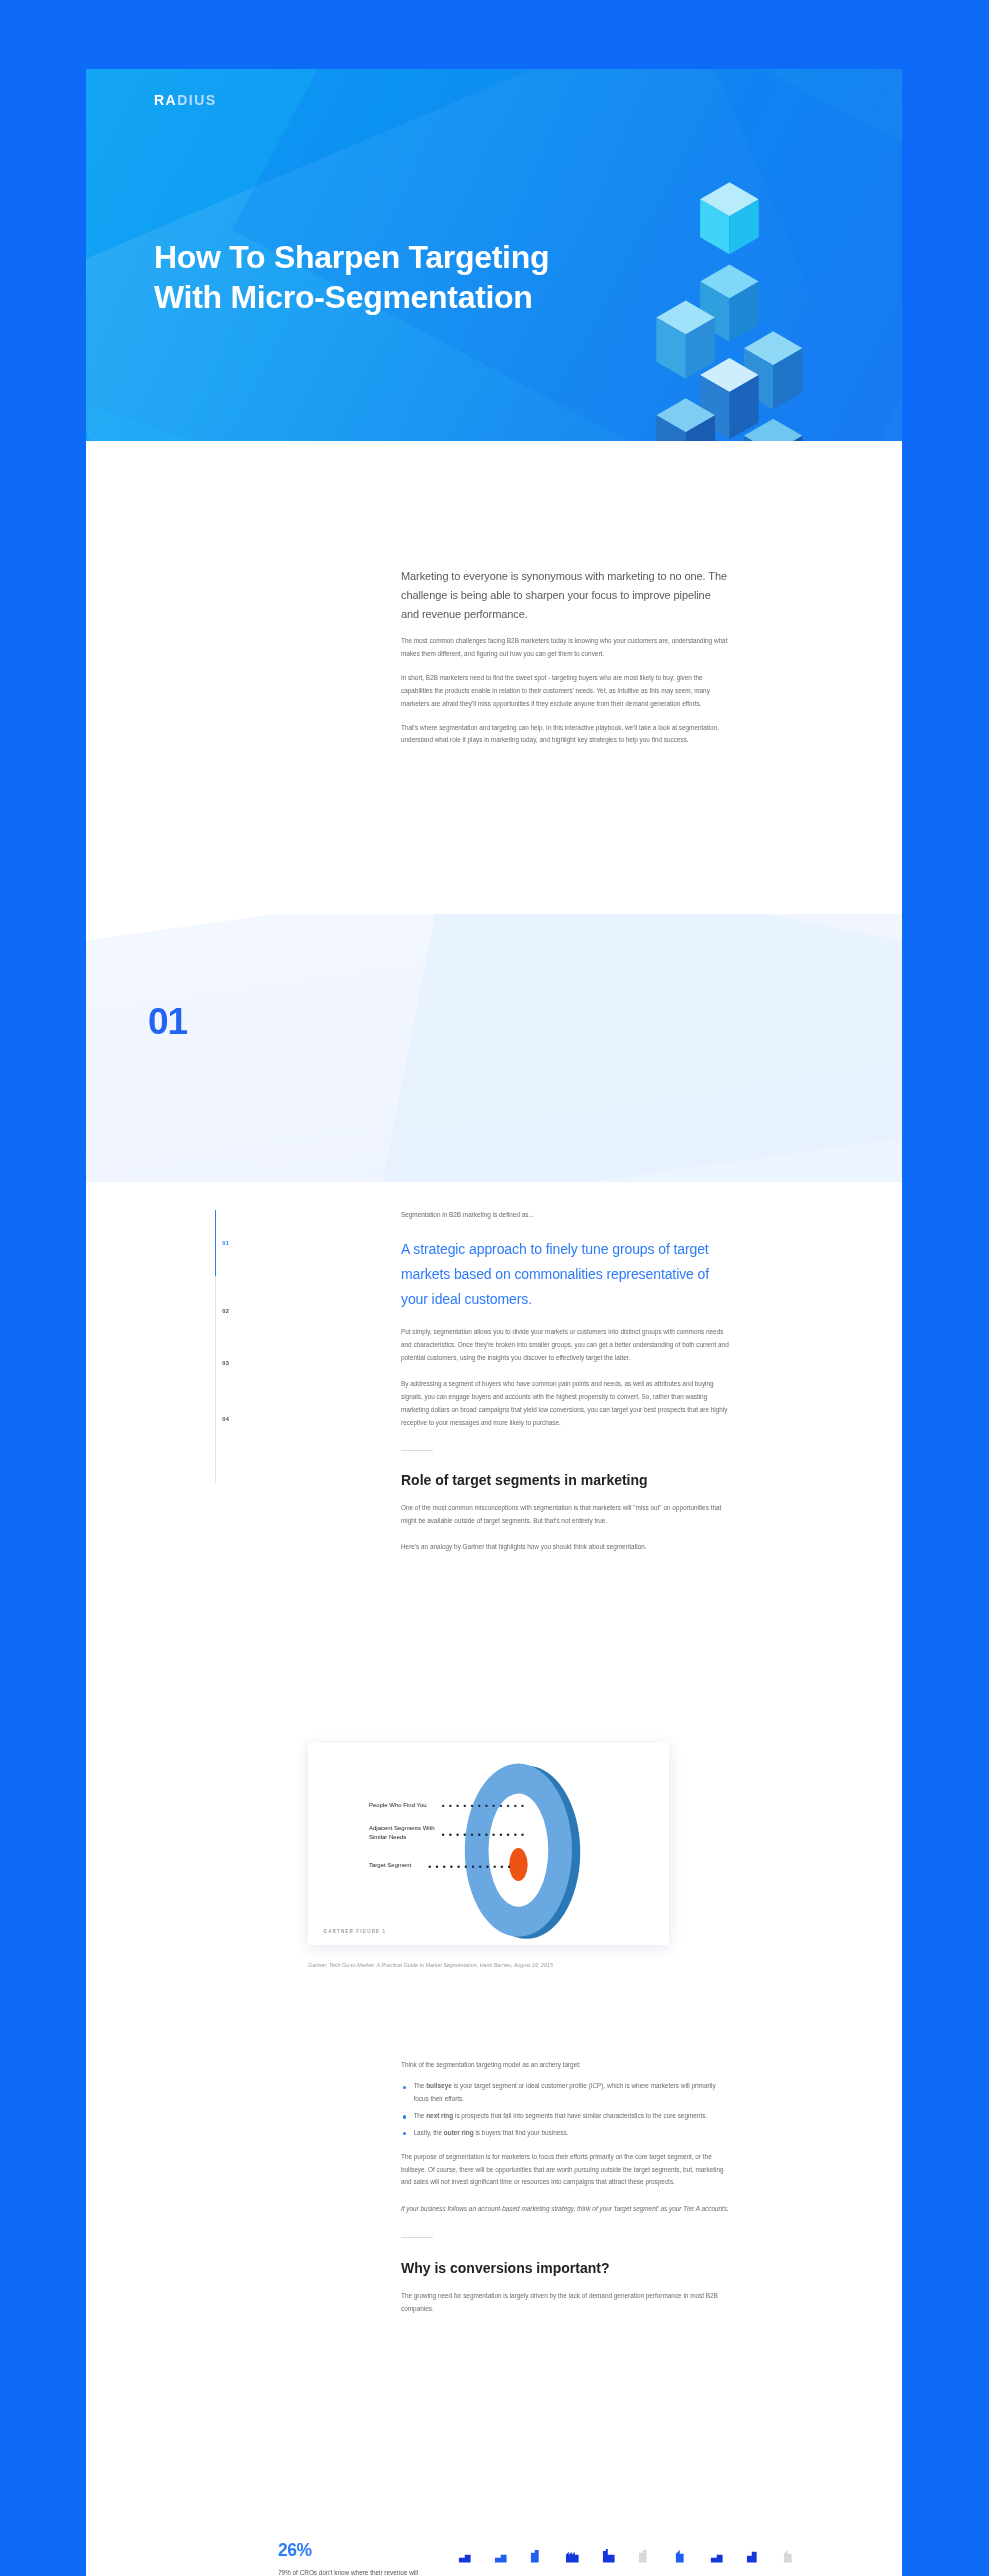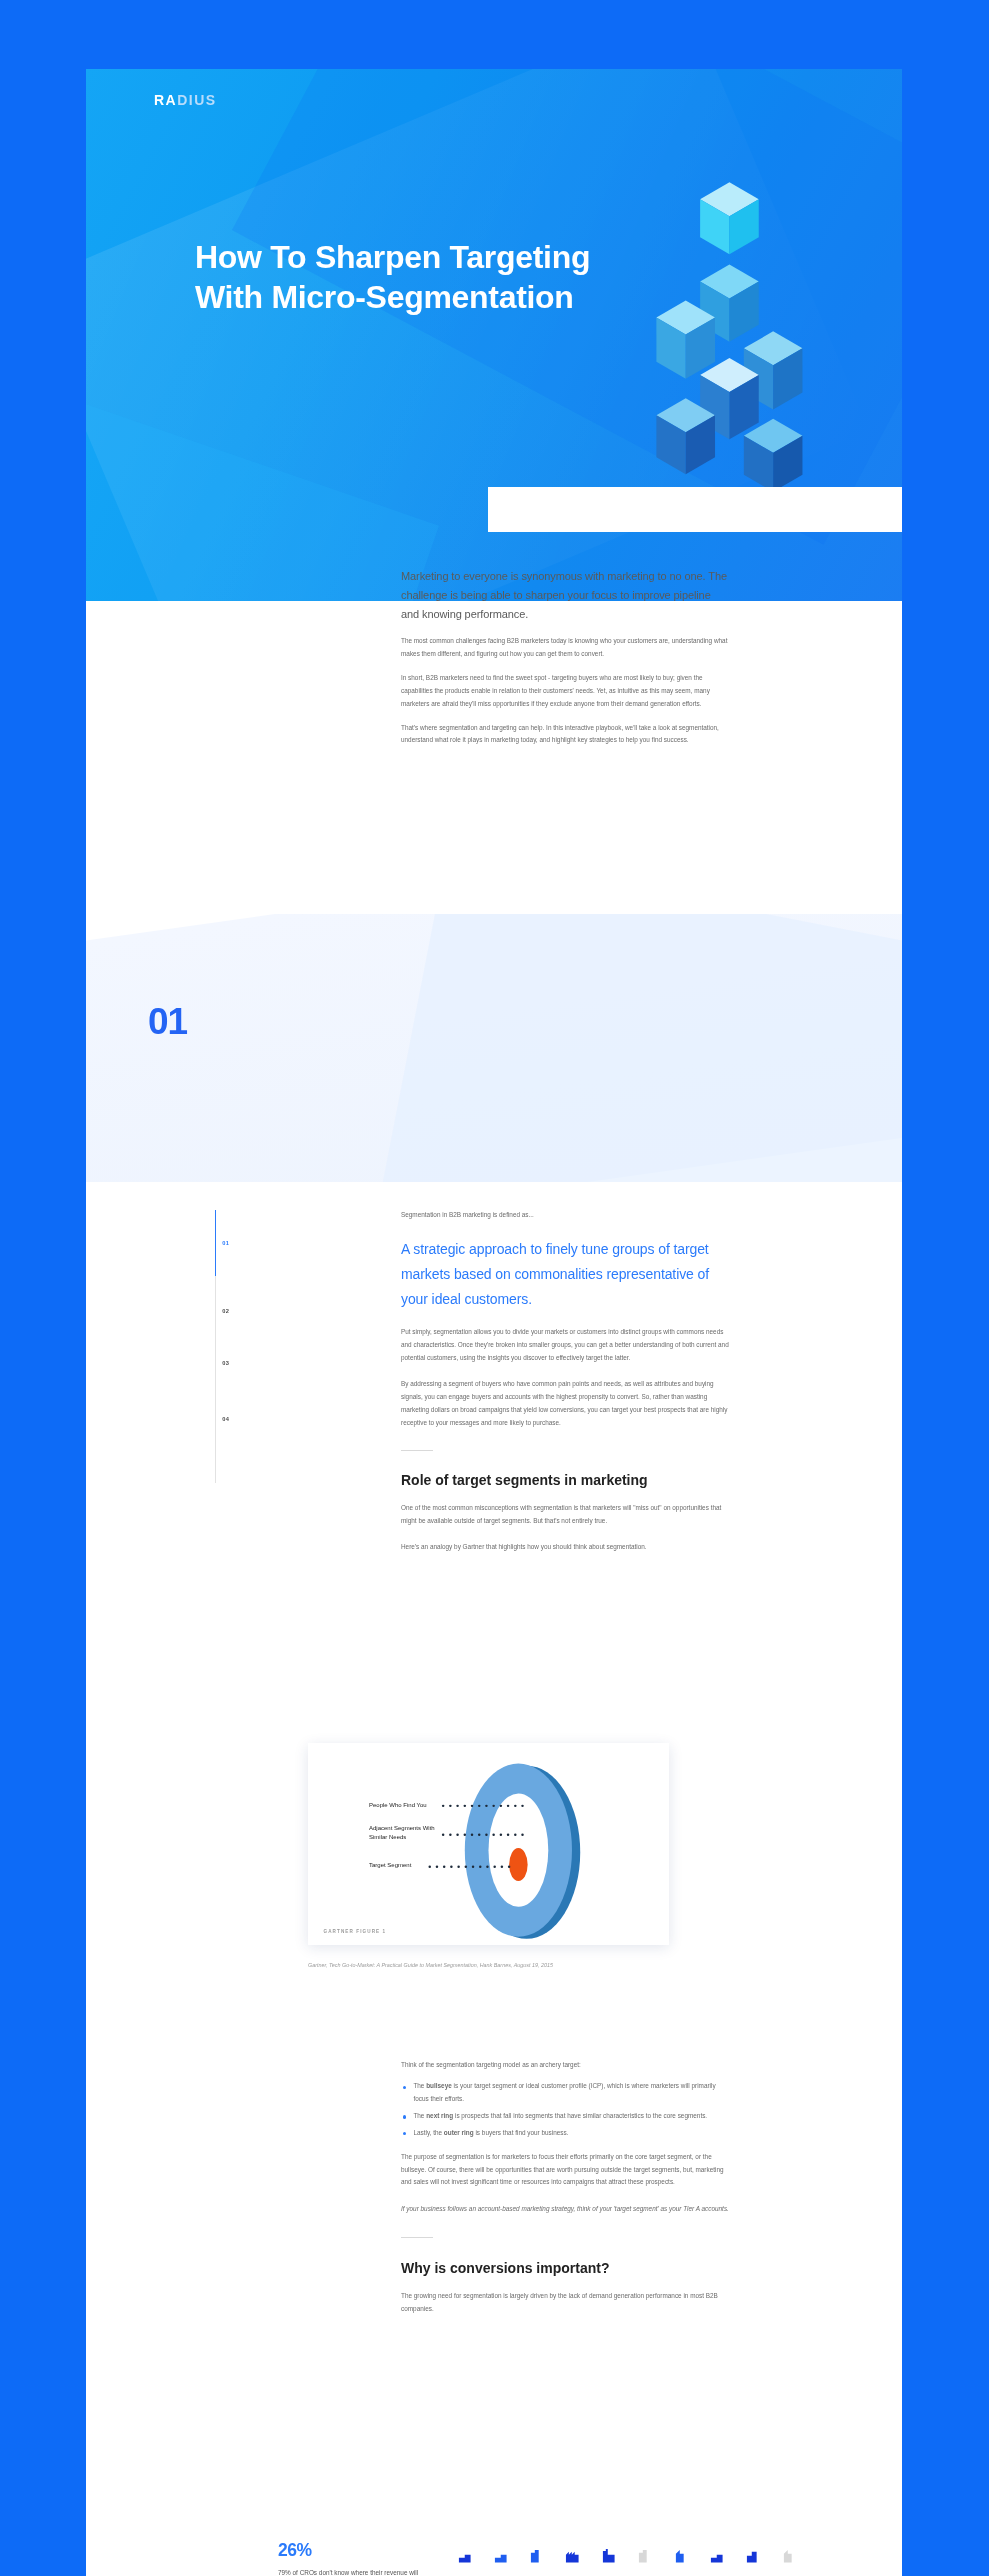--- a/index.html
+++ b/index.html
@@ -14,21 +14,21 @@
   .page-bg { position:absolute; inset:0; background:#0d6bf7; }
 
   
   .card {
     position:absolute; left:86px; top:69px; width:816px; height:3539px;
     background:#ffffff; overflow:hidden;
   }
 
   
   .hero {
-    position:absolute; left:0; top:0; width:816px; height:532px;
+    position:absolute; left:0; top:0; width:816px; height:372px;
     background:linear-gradient(118deg,#14a5f5 0%,#0d9bf2 32%,#1189f0 66%,#1b7df2 100%);
     overflow:hidden;
   }
   .hero-shape-a {
     position:absolute; left:-62px; top:216px; width:721px; height:464px;
     background:linear-gradient(135deg,rgba(255,255,255,.10),rgba(255,255,255,0));
     transform:rotate(-23deg); transform-origin:0 0;
   }
   .hero-shape-b {
     position:absolute; left:330px; top:-185px; width:670px; height:392px;
@@ -42,21 +42,20 @@
   }
   .logo {
     position:absolute; left:68px; top:23px;
     font-size:14px; font-weight:bold; letter-spacing:1.5px; color:#ffffff;
   }
   .logo .dim { color:#b8dcfb; }
   .hero-title {
     position:absolute; left:68px; top:168px; width:443px;
     font-size:32px; line-height:1.26; font-weight:bold; color:#fff;
     letter-spacing:-0.3px;
-    margin-left:41px;
   }
   
   .cubes { position:absolute; right:62px; top:108px; width:216px; height:319px; }
 
   
   .notch-right {
     position:absolute; left:402px; top:418px; width:414px; height:45px; background:#fff;
   }
 
   
@@ -181,21 +180,21 @@
         <polygon points="177,463 120,496 120,578 177,545" fill="#1a5cb2"></polygon>
         <polygon points="290,470 347,503 290,536 233,503" fill="#6fc6f1"></polygon>
         <polygon points="233,503 290,536 290,612 233,579" fill="#2270c4"></polygon>
         <polygon points="347,503 290,536 290,612 347,579" fill="#1659ad"></polygon>
       </g>
     </svg>
   </div>
   <div class="notch-right"></div>
 
   <div class="intro">
-    <div class="intro-lead">Marketing to everyone is synonymous with marketing to no one. The challenge is being able to sharpen your focus to improve pipeline and knowing performance.</div>
+    <div class="intro-lead">Marketing to everyone is synonymous with marketing to no one. The challenge is being able to sharpen your focus to improve pipeline and revenue performance.</div>
     <p class="body">The most common challenges facing B2B marketers today is knowing who your customers are, understanding what makes them different, and figuring out how you can get them to convert.</p>
     <p class="body">In short, B2B marketers need to find the sweet spot - targeting buyers who are most likely to buy; given the capabilities the products enable in relation to their customers' needs. Yet, as intuitive as this may seem, many marketers are afraid they'll miss opportunities if they exclude anyone from their demand generation efforts.</p>
     <p class="body">That's where segmentation and targeting can help. In this interactive playbook, we'll take a look at segmentation, understand what role it plays in marketing today, and highlight key strategies to help you find success.</p>
   </div>
 
   <div class="sec-band" style="top:845px;height:268px;">
     <div class="band-shape1"></div>
     <div class="band-shape2"></div>
   </div>
   <div class="sec-head" style="left:62px;top:934px;">

